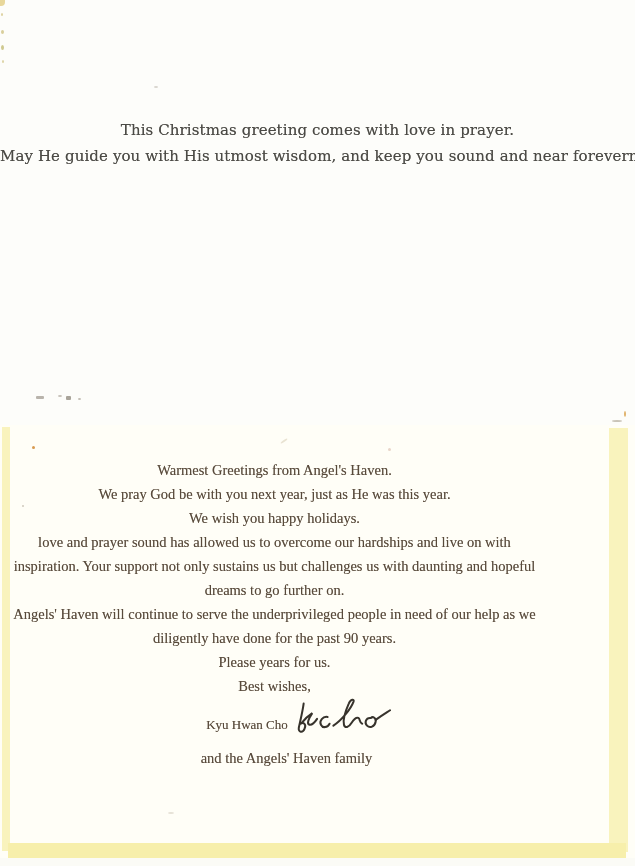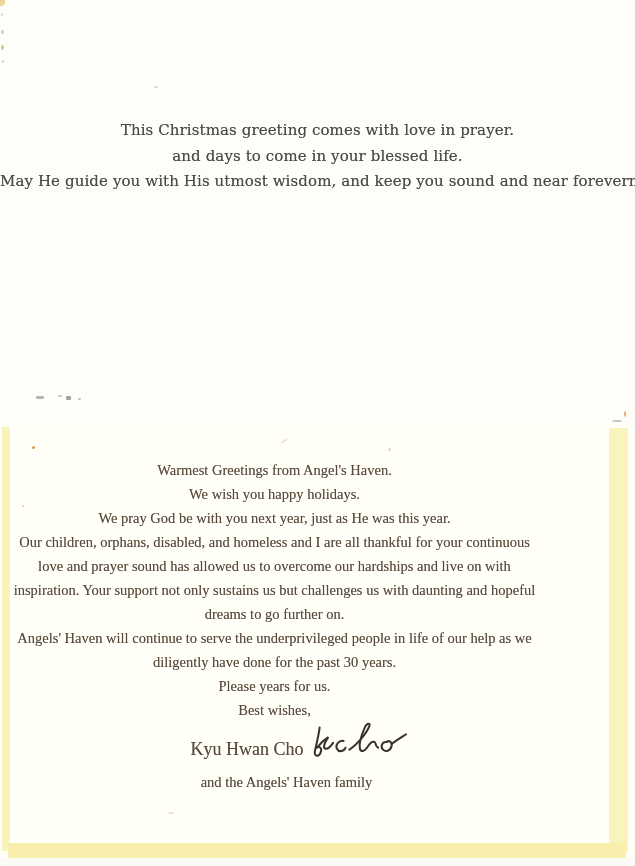--- a/index.html
+++ b/index.html
@@ -62,21 +62,21 @@
 
   .sig-row {
     margin-top: 8px;
     height: 38px;
     display: flex;
     justify-content: center;
     align-items: center;
     gap: 7px;
     transform: translateX(24px);
   }
-  .sig-name { font-size: 18px; }
+  .sig-name { font-size: 13px; }
   .sig-svg { margin-top: -16px; }
 
   .closing-line {
     margin-top: 2px;
     transform: translateX(12px);
     white-space: nowrap;
   }
 
   
   .speck { position: absolute; border-radius: 50%; }
@@ -89,34 +89,32 @@
   <div class="upper-card"></div>
   <div class="lower-card"></div>
 
   <div class="strip strip-left"></div>
   <div class="strip strip-right"></div>
   <div class="strip strip-bottom"></div>
   <div class="below-band"></div>
 
   <div class="top-message">
     <div class="line">This Christmas greeting comes with love in prayer.</div>
-    <div class="line">and days to come in your blessed life.</div>
     <div class="line">May He guide you with His utmost wisdom, and keep you sound and near forevermore.</div>
   </div>
 
   <div class="bottom-message">
     <div class="line">Warmest Greetings from Angel's Haven.</div>
+    <div class="line">We pray God be with you next year, just as He was this year.</div>
     <div class="line">We wish you happy holidays.</div>
-    <div class="line">We pray God be with you next year, just as He was this year.</div>
-    <div class="line">Our children, orphans, disabled, and homeless and I are all thankful for your continuous</div>
     <div class="line">love and prayer sound has allowed us to overcome our hardships and live on with</div>
     <div class="line">inspiration. Your support not only sustains us but challenges us with daunting and hopeful</div>
     <div class="line">dreams to go further on.</div>
-    <div class="line">Angels' Haven will continue to serve the underprivileged people in life of our help as we</div>
-    <div class="line">diligently have done for the past 30 years.</div>
+    <div class="line">Angels' Haven will continue to serve the underprivileged people in need of our help as we</div>
+    <div class="line">diligently have done for the past 90 years.</div>
     <div class="line">Please years for us.</div>
     <div class="line">Best wishes,</div>
 
     <div class="sig-row">
       <span class="sig-name">Kyu Hwan Cho</span>
       <svg class="sig-svg" width="96" height="42" viewBox="0 0 100 42" fill="none">
         <g stroke="#37332c" stroke-width="2.1" stroke-linecap="round" fill="none">
           <path d="M9,7 C8,15 5,27 4,32 C3,37 8,38 10,33 C12,29 9,26 6,28"></path>
           <path d="M7,27 C11,22 15,19 18,17 C14,23 12,28 15,29 C18,30 21,26 23,23"></path>
           <path d="M34,21 C29,20 25,25 27,29 C29,33 34,32 36,28"></path>

